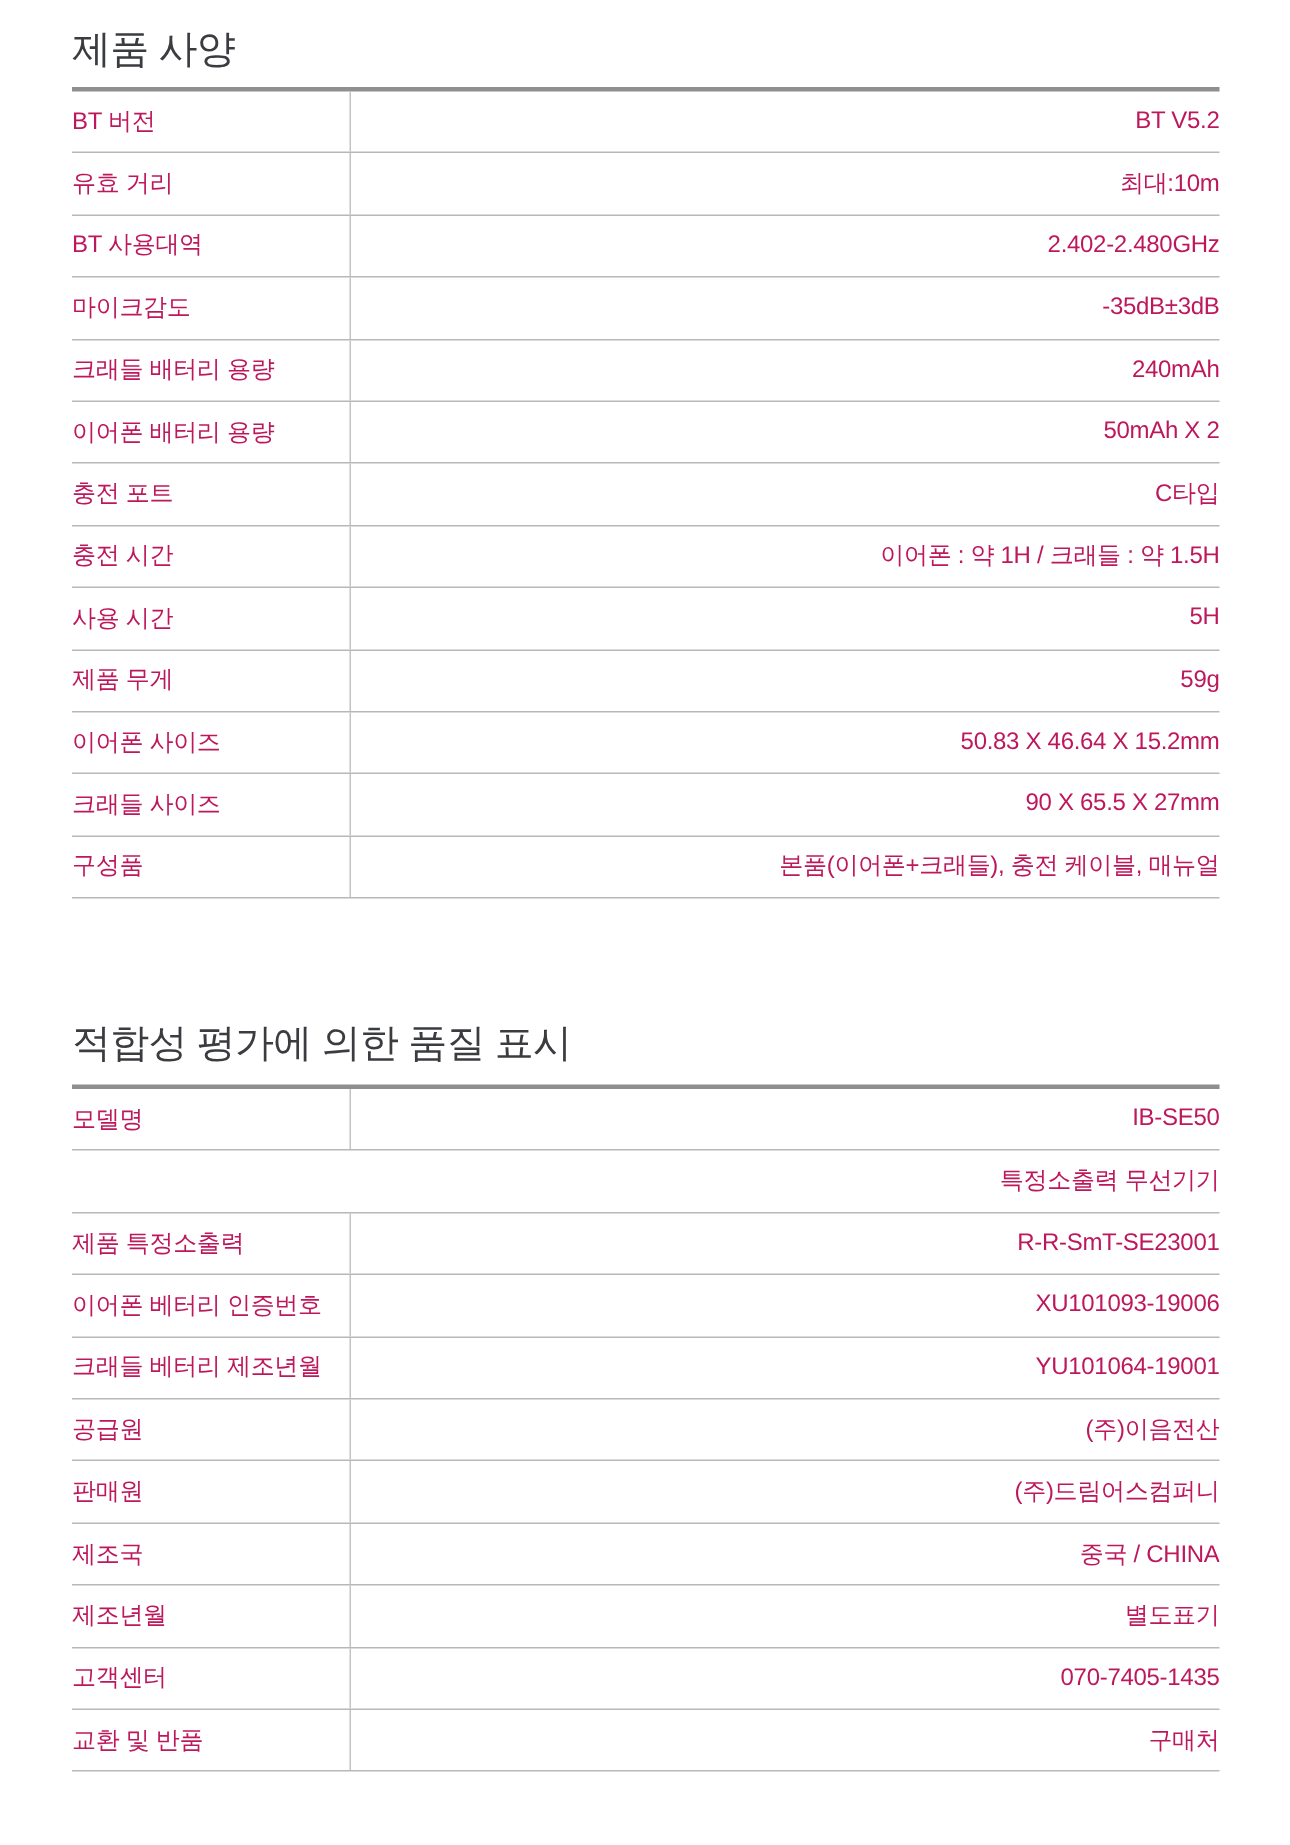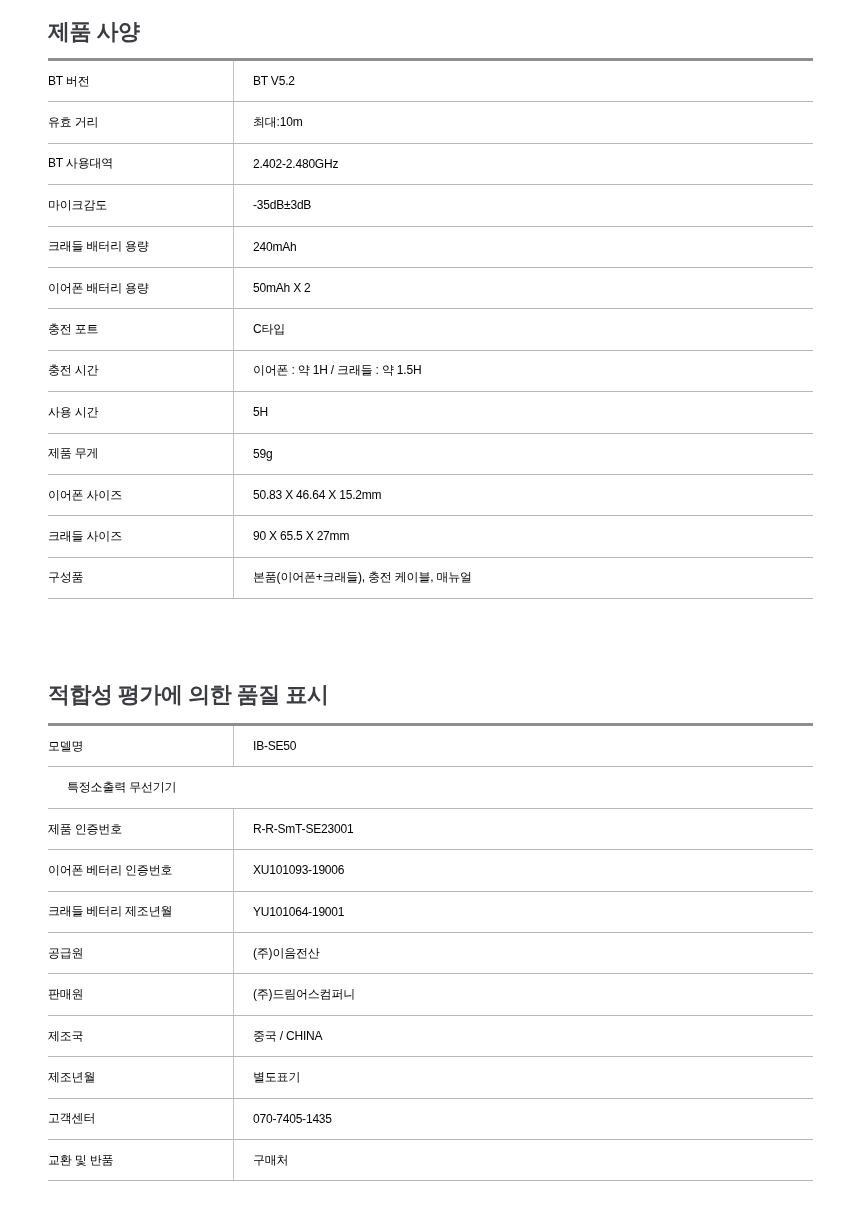--- a/index.html
+++ b/index.html
@@ -15,45 +15,46 @@
   }
   .page {
     box-sizing: border-box;
     width: 860px;
     height: 1230px;
     padding: 0 47px 0 48px;
   }
   .section-title {
     margin: 0;
     padding: 0;
-    font-size: 22px;
-    font-weight: 700;
+    font-size: 26px;
+    font-weight: 400;
     letter-spacing: -0.5px;
     color: #3b3c40;
     line-height: 32px;
   }
   .section-1 .section-title { padding-top: 16px; margin-bottom: 10px; }
   .section-2 { margin-top: 80px; }
   .section-2 .section-title { margin-bottom: 12px; }
   .spec-table {
     border-top: 3px solid #8f8f8f;
     width: 100%;
   }
   .spec-row {
     display: flex;
     align-items: center;
     height: 40.4px;
     border-bottom: 1px solid #b8b8b8;
   }
   .cell {
-    font-size: 12px;
-    color: #000000;
+    font-size: 16px;
+    color: #be185d;
     letter-spacing: -0.2px;
     white-space: nowrap;
     overflow: hidden;
+    text-align: right;
   }
   .cell.label {
     flex: 0 0 185px;
     align-self: stretch;
     display: flex;
     align-items: center;
     border-right: 1px solid #c3c3c3;
   }
   .cell.value {
     flex: 1;
@@ -127,21 +128,21 @@
     <h2 class="section-title">적합성 평가에 의한 품질 표시</h2>
     <div class="spec-table">
         <div class="spec-row">
           <div class="cell label">모델명</div>
           <div class="cell value">IB-SE50</div>
         </div>
         <div class="spec-row">
           <div class="cell value">특정소출력 무선기기</div>
         </div>
         <div class="spec-row">
-          <div class="cell label">제품 인증번호</div>
+          <div class="cell label">제품 특정소출력</div>
           <div class="cell value">R-R-SmT-SE23001</div>
         </div>
         <div class="spec-row">
           <div class="cell label">이어폰 베터리 인증번호</div>
           <div class="cell value">XU101093-19006</div>
         </div>
         <div class="spec-row">
           <div class="cell label">크래들 베터리 제조년월</div>
           <div class="cell value">YU101064-19001</div>
         </div>

